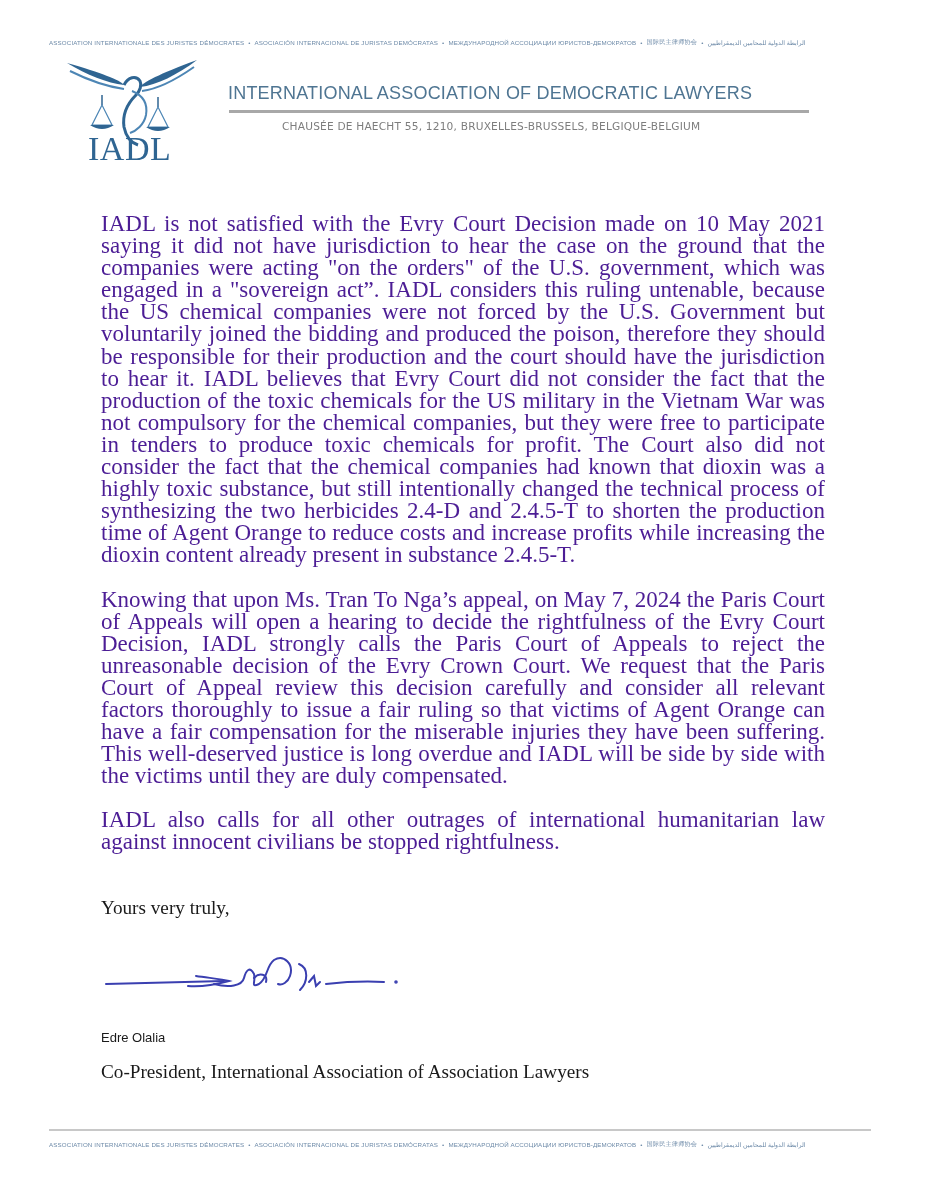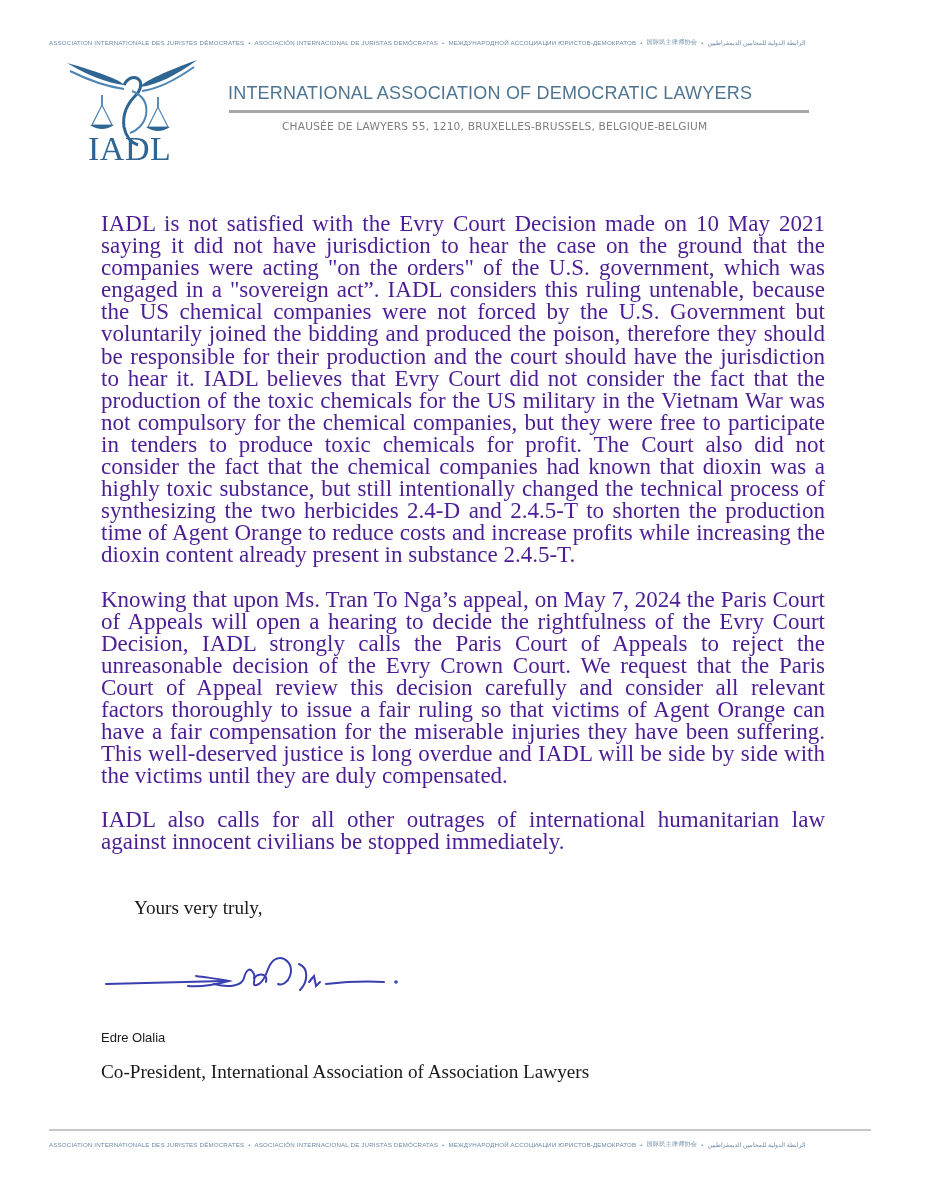--- a/index.html
+++ b/index.html
@@ -38,21 +38,21 @@
     font-size: 10.6px; color: #7d7d7d; letter-spacing: 0.2px; white-space: nowrap;
   }
 
   .letter-body {
     position: absolute; left: 101px; top: 213px; width: 724px;
     font-family: "Liberation Serif", serif;
     font-size: 23px; line-height: 22.1px; color: #4c1d95;
   }
   .letter-body p { margin: 0 0 22px 0; text-align: justify; }
 
-  .closing { position: absolute; left: 101px; top: 897px; font-family: "Liberation Serif", serif; font-size: 19.2px; color: #1a1a1a; margin-left: 33px; }
+  .closing { position: absolute; left: 101px; top: 897px; font-family: "Liberation Serif", serif; font-size: 19.2px; color: #1a1a1a; }
 
   .signature { position: absolute; left: 104px; top: 948px; width: 300px; height: 58px; }
 
   .signer-name { position: absolute; left: 101px; top: 1030px; font-family: Liberation Sans, sans-serif; font-size: 13px; color: #1a1a1a; }
   .signer-title { position: absolute; left: 101px; top: 1061px; font-family: "Liberation Serif", serif; font-size: 19.2px; color: #1a1a1a; white-space: nowrap; }
 
   .footer-rule { position: absolute; left: 49px; top: 1129px; width: 822px; height: 2px; background: #c8c8c8; }
 </style>
 </head>
 <body>
@@ -84,26 +84,26 @@
   <path d="M28 70 Q40 78 52 70 Z" fill="#2f6592"></path>
 
   <line x1="96" y1="42" x2="96" y2="52" stroke="#2f6592" stroke-width="1.5"></line>
   <path d="M96 52 L86 72 L106 72 Z" stroke="#4d86b5" stroke-width="1.2" fill="none"></path>
   <path d="M84 72 Q96 80 108 72 Z" fill="#2f6592"></path>
 </svg>
 <div class="logo-text">IADL</div>
 
 <div class="org-title">INTERNATIONAL ASSOCIATION OF DEMOCRATIC LAWYERS</div>
 <div class="header-rule"></div>
-<div class="org-address">CHAUSÉE DE LAWYERS 55, 1210, BRUXELLES-BRUSSELS, BELGIQUE-BELGIUM</div>
+<div class="org-address">CHAUSÉE DE HAECHT 55, 1210, BRUXELLES-BRUSSELS, BELGIQUE-BELGIUM</div>
 
 <div class="letter-body">
   <p>IADL is not satisfied with the Evry Court Decision made on 10 May 2021 saying it did not have jurisdiction to hear the case on the ground that the companies were acting "on the orders" of the U.S. government, which was engaged in a "sovereign act”. IADL considers this ruling untenable, because the US chemical companies were not forced by the U.S. Government but voluntarily joined the bidding and produced the poison, therefore they should be responsible for their production and the court should have the jurisdiction to hear it. IADL believes that Evry Court did not consider the fact that the production of the toxic chemicals for the US military in the Vietnam War was not compulsory for the chemical companies, but they were free to participate in tenders to produce toxic chemicals for profit. The Court also did not consider the fact that the chemical companies had known that dioxin was a highly toxic substance, but still intentionally changed the technical process of synthesizing the two herbicides 2.4-D and 2.4.5-T to shorten the production time of Agent Orange to reduce costs and increase profits while increasing the dioxin content already present in substance 2.4.5-T.</p>
   <p>Knowing that upon Ms. Tran To Nga’s appeal, on May 7, 2024 the Paris Court of Appeals will open a hearing to decide the rightfulness of the Evry Court Decision, IADL strongly calls the Paris Court of Appeals to reject the unreasonable decision of the Evry Crown Court. We request that the Paris Court of Appeal review this decision carefully and consider all relevant factors thoroughly to issue a fair ruling so that victims of Agent Orange can have a fair compensation for the miserable injuries they have been suffering. This well-deserved justice is long overdue and IADL will be side by side with the victims until they are duly compensated.</p>
-  <p>IADL also calls for all other outrages of international humanitarian law against innocent civilians be stopped immediately.</p>
+  <p>IADL also calls for all other outrages of international humanitarian law against innocent civilians be stopped rightfulness.</p>
 </div>
 
 <div class="closing">Yours very truly,</div>
 
 <svg class="signature" viewBox="0 0 300 58" xmlns="http://www.w3.org/2000/svg">
   <g stroke="#3a3fb0" stroke-width="2" fill="none" stroke-linecap="round">
     <path d="M2 36 C40 35, 80 34, 120 33"></path>
     <path d="M92 28 C105 30, 118 31, 125 33 C110 37, 95 39, 84 38"></path>
     <path d="M110 36 C125 40, 138 38, 140 30 C142 22, 146 18, 150 26 C152 34, 146 40, 155 36 C164 30, 162 18, 170 12 C180 6, 190 16, 186 28 C184 34, 178 38, 174 36"></path>
     <path d="M150 30 C155 24, 164 26, 162 34"></path>

